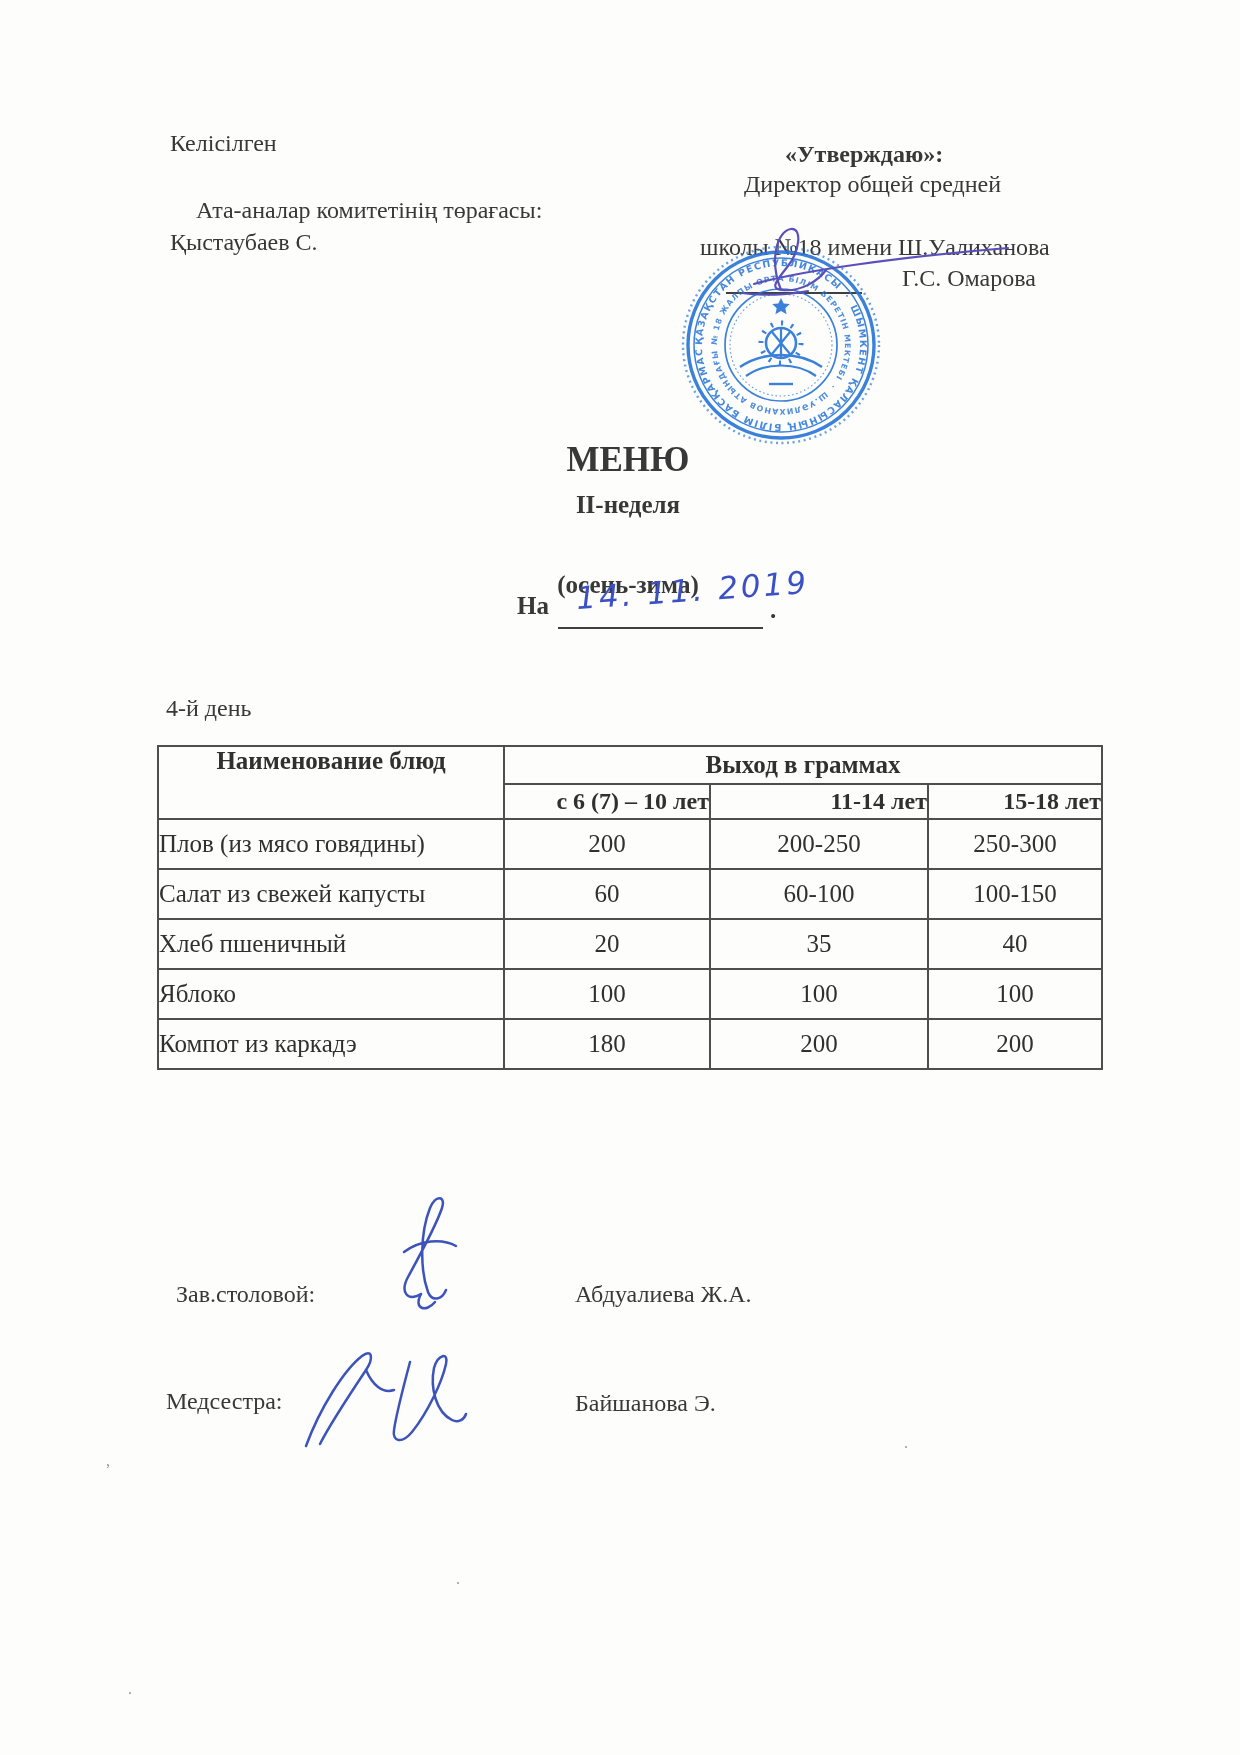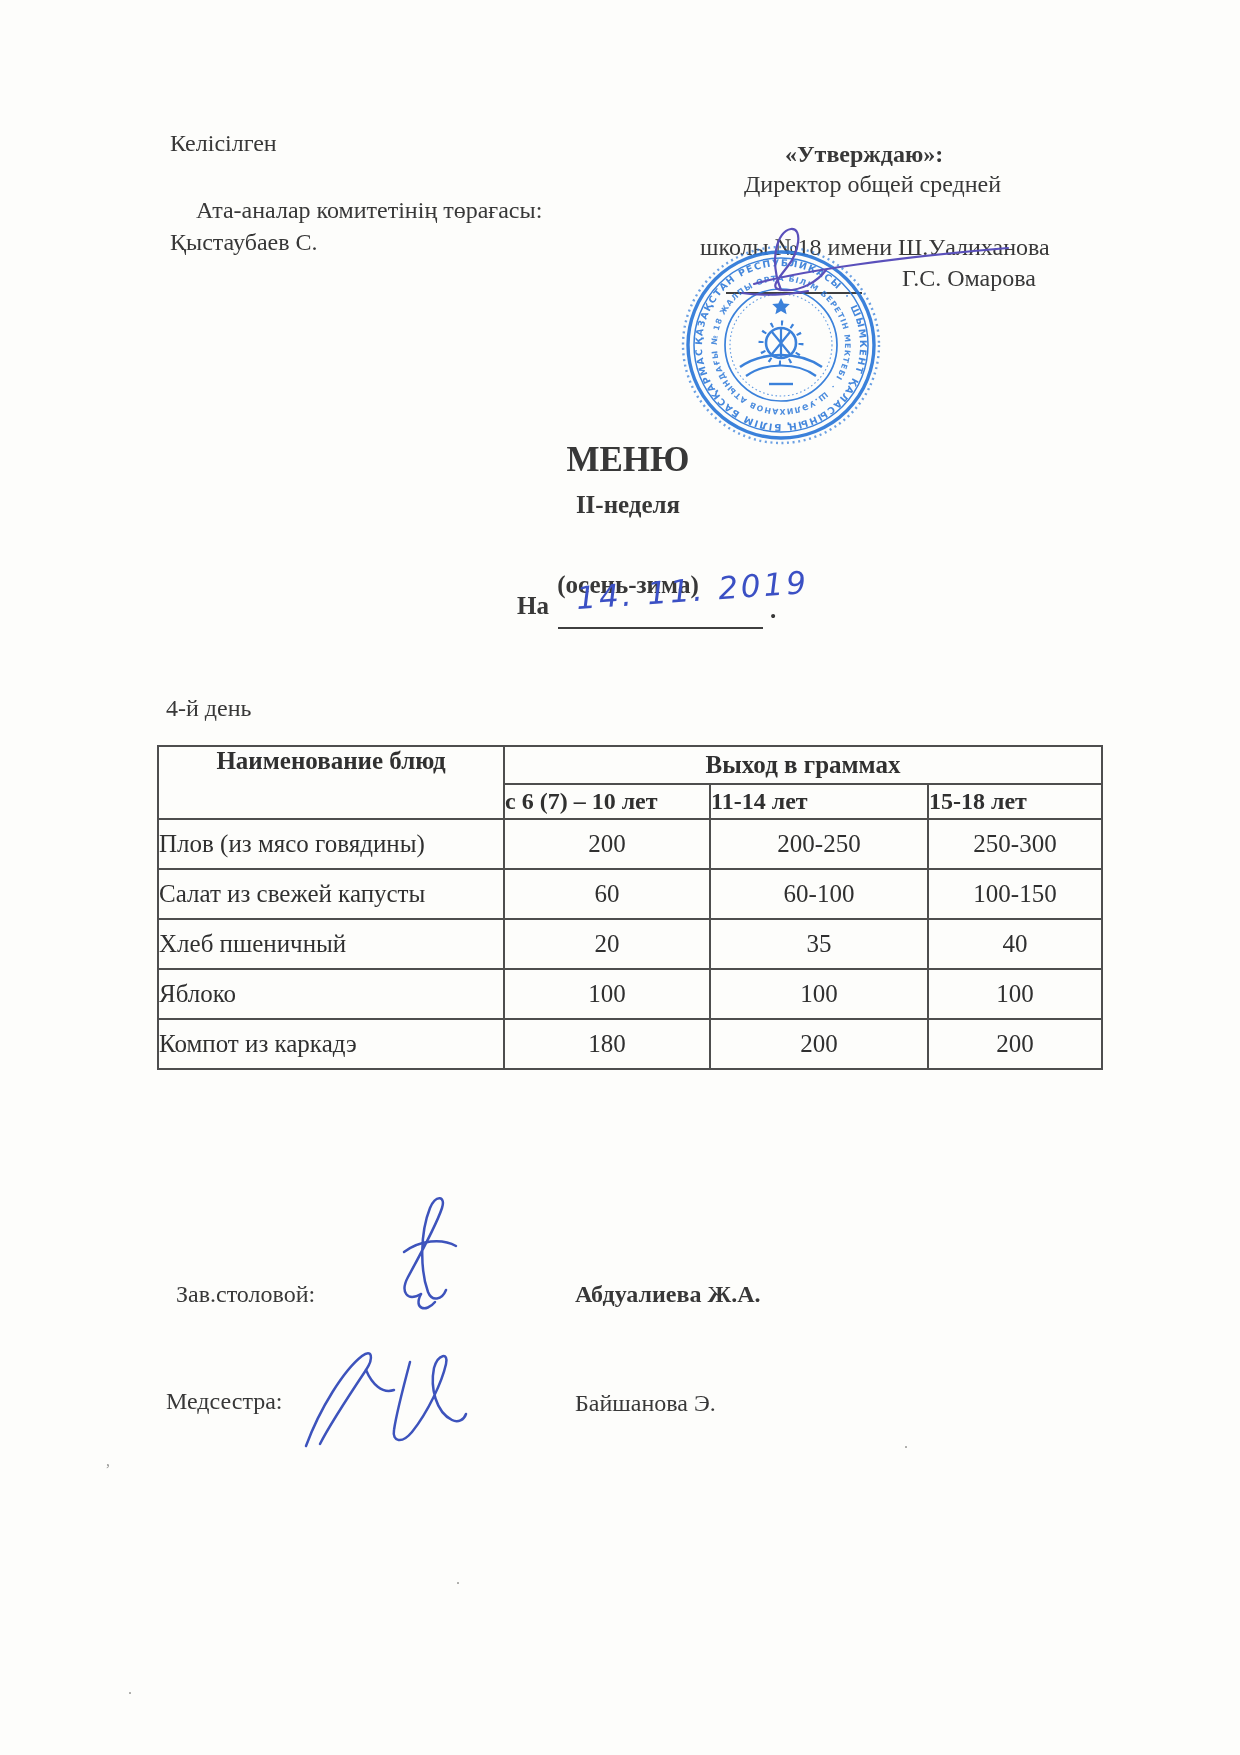--- a/index.html
+++ b/index.html
@@ -28,21 +28,21 @@
     font-size:25px;color:#303030;
   }
   .menu-table th,.menu-table td{
     border:2px solid #4e4e4e;padding:0 0;overflow:hidden;
   }
   .menu-table thead tr.r1{height:38px;}
   .menu-table thead tr.r2{height:35px;}
   .menu-table tbody tr{height:50px;}
   .dish-head{vertical-align:top;text-align:center;font-weight:bold;padding-top:3px;}
   .group-head{text-align:center;font-weight:bold;vertical-align:middle;}
-  .age-head{text-align:left;font-weight:bold;vertical-align:middle;font-size:24px;}
+  .age-head{text-align:right;font-weight:bold;vertical-align:middle;font-size:24px;}
   .dish{text-align:left;vertical-align:middle;}
   .val{text-align:center;vertical-align:middle;}
   .stamp{position:absolute;opacity:.92;}
   .overlay{position:absolute;pointer-events:none;}
   .speck{position:absolute;color:#9a9a98;font-size:16px;}
 </style>
 </head>
 <body>
 
 <div class="page">
@@ -151,21 +151,21 @@
       <tr>
         <td class="dish">Компот из каркадэ</td>
         <td class="val">180</td>
         <td class="val">200</td>
         <td class="val">200</td>
       </tr>
     </tbody>
   </table>
 
   <div class="t" style="left:176px;top:1281px;">Зав.столовой:</div>
-  <div class="t" style="left:575px;top:1281px;font-weight:bold;">Абдуалиева Ж.А.</div>
+  <div class="t" style="left:575px;top:1281px;">Абдуалиева Ж.А.</div>
   <div class="t" style="left:166px;top:1388px;">Медсестра:</div>
   <div class="t" style="left:575px;top:1390px;">Байшанова Э.</div>
 
   <svg class="overlay" style="left:260px;top:1160px;" width="260" height="310" viewBox="260 1160 260 310">
     <g fill="none" stroke="#3d53bc" stroke-width="2.5" stroke-linecap="round">
       <g>
         <path d="M 421 1294 C 407 1302 400 1292 408 1277 C 420 1255 436 1226 442 1208 C 446 1196 436 1194 430 1208 C 420 1233 420 1270 428 1292 C 432 1302 442 1300 446 1290"></path>
         <path d="M 404 1252 C 420 1240 442 1238 456 1246"></path>
         <path d="M 421 1294 C 413 1309 426 1313 435 1302"></path>
       </g>

